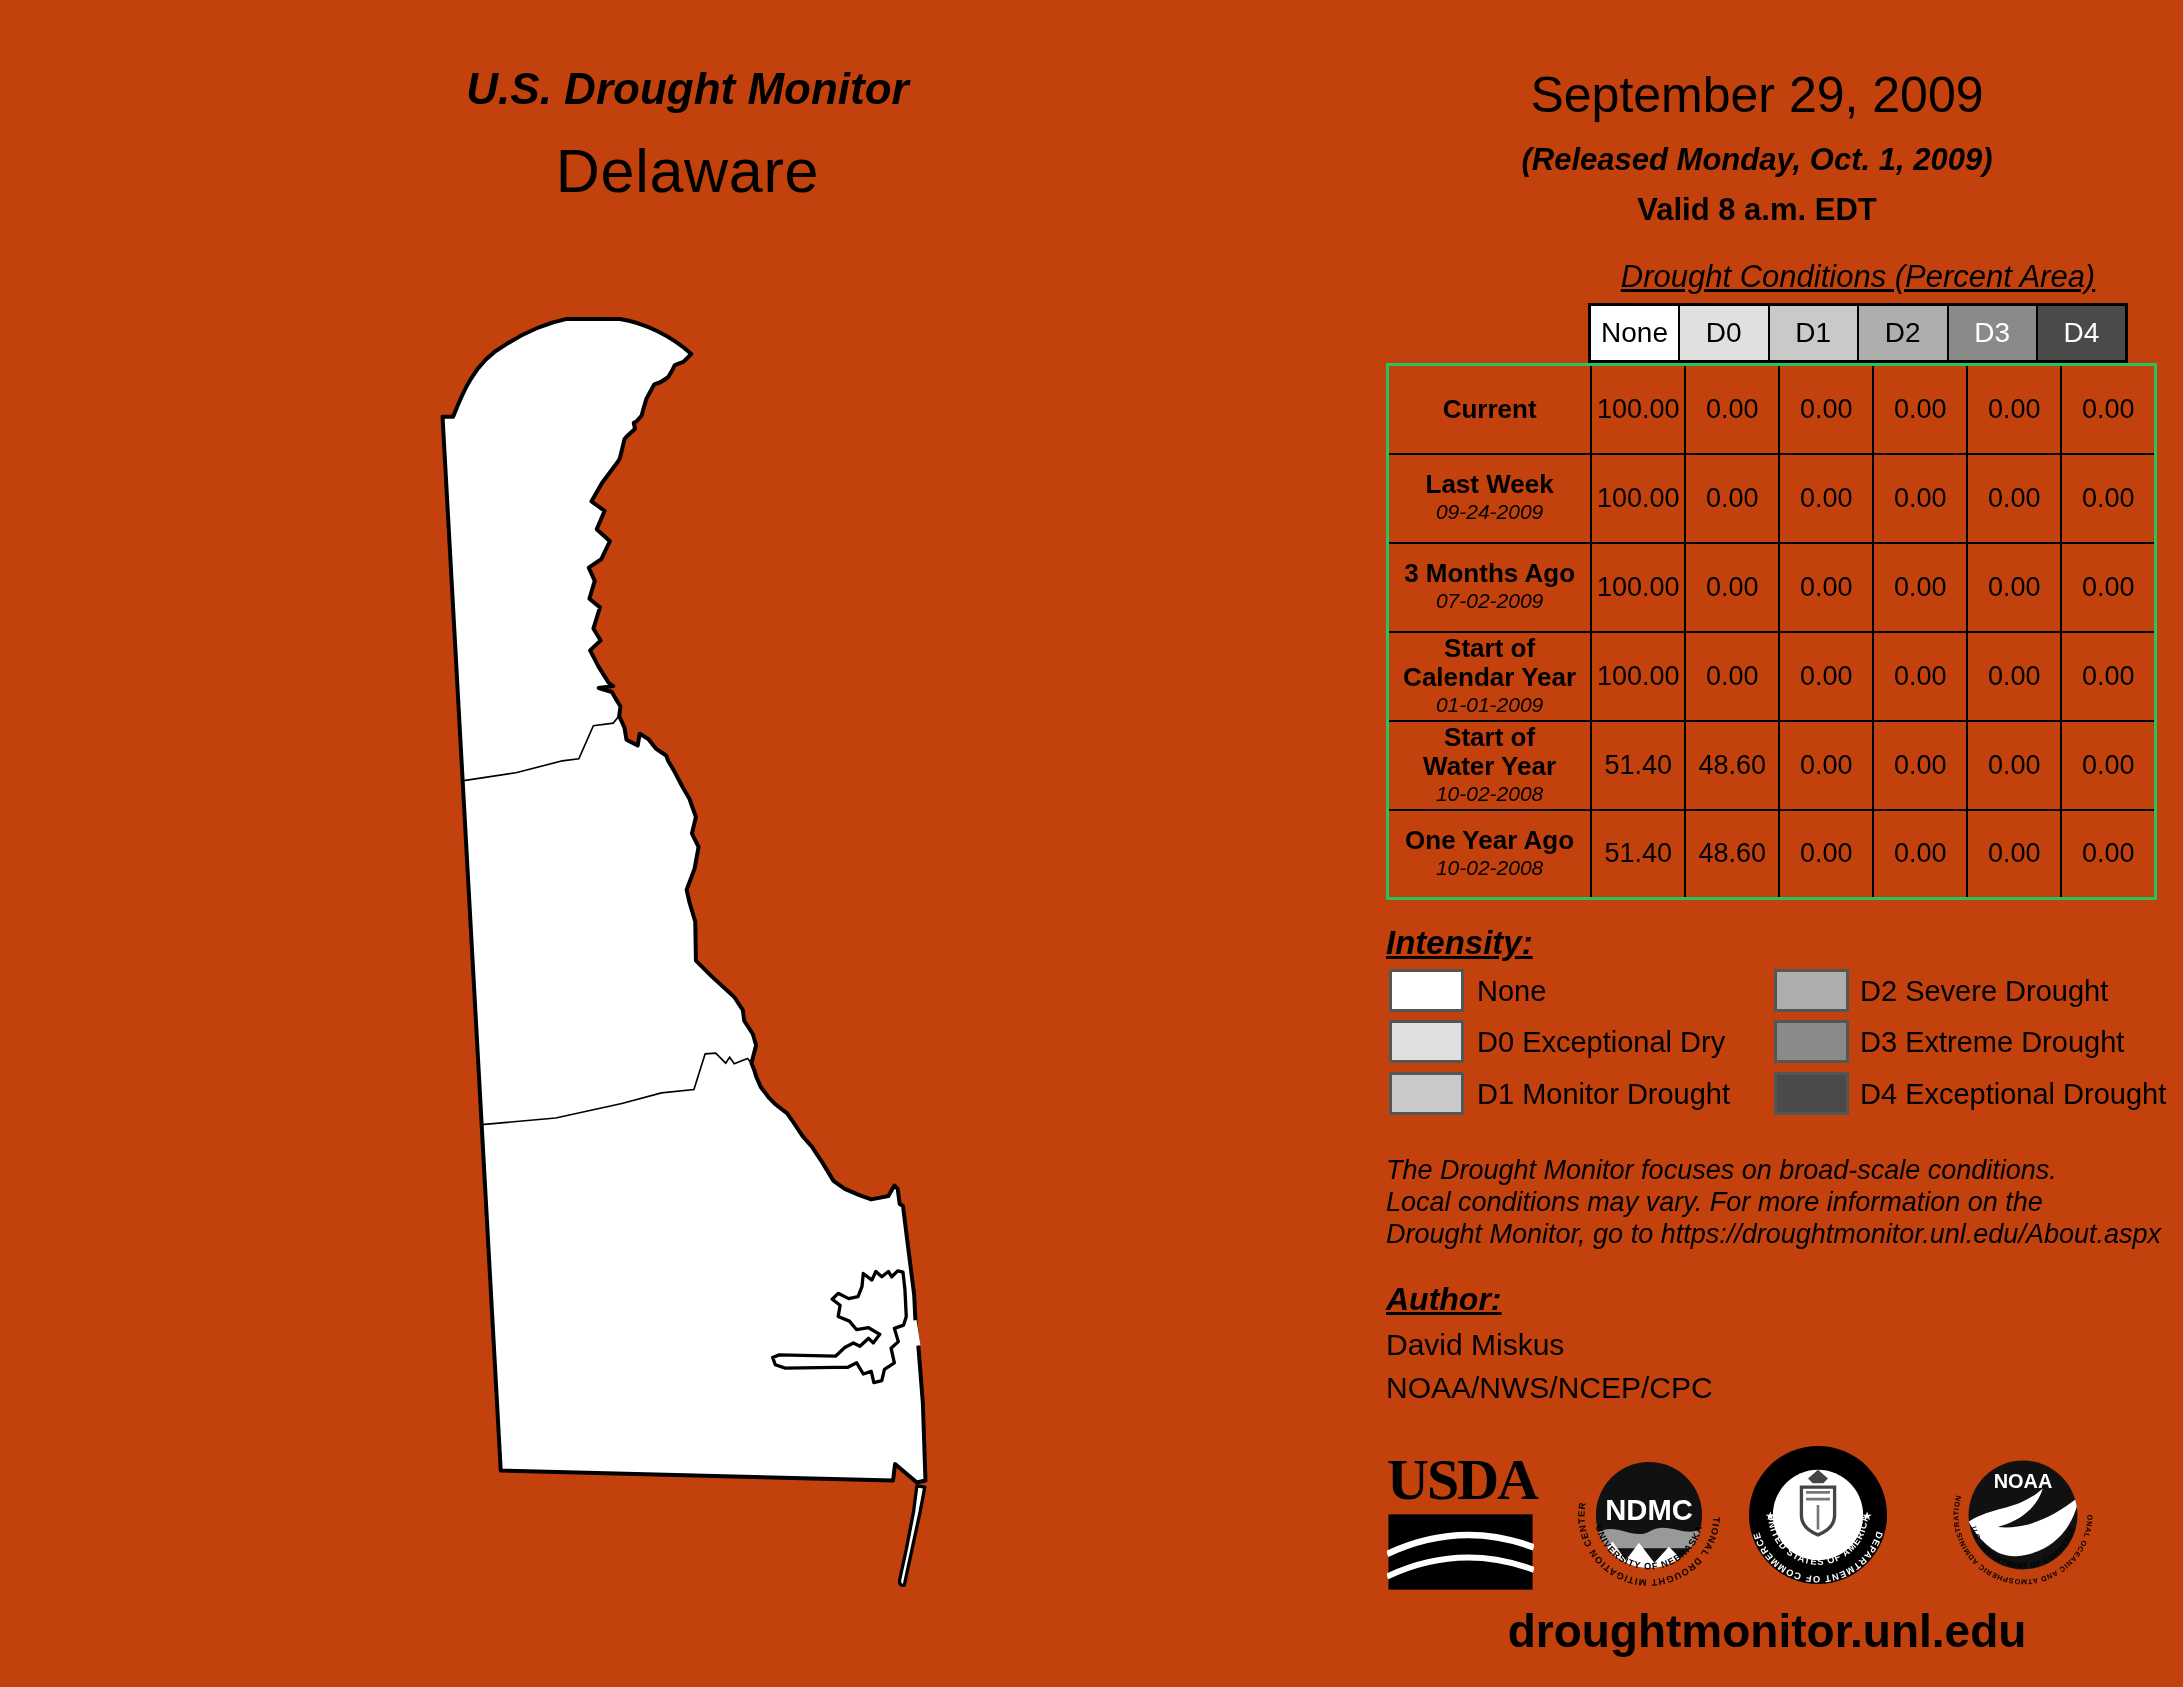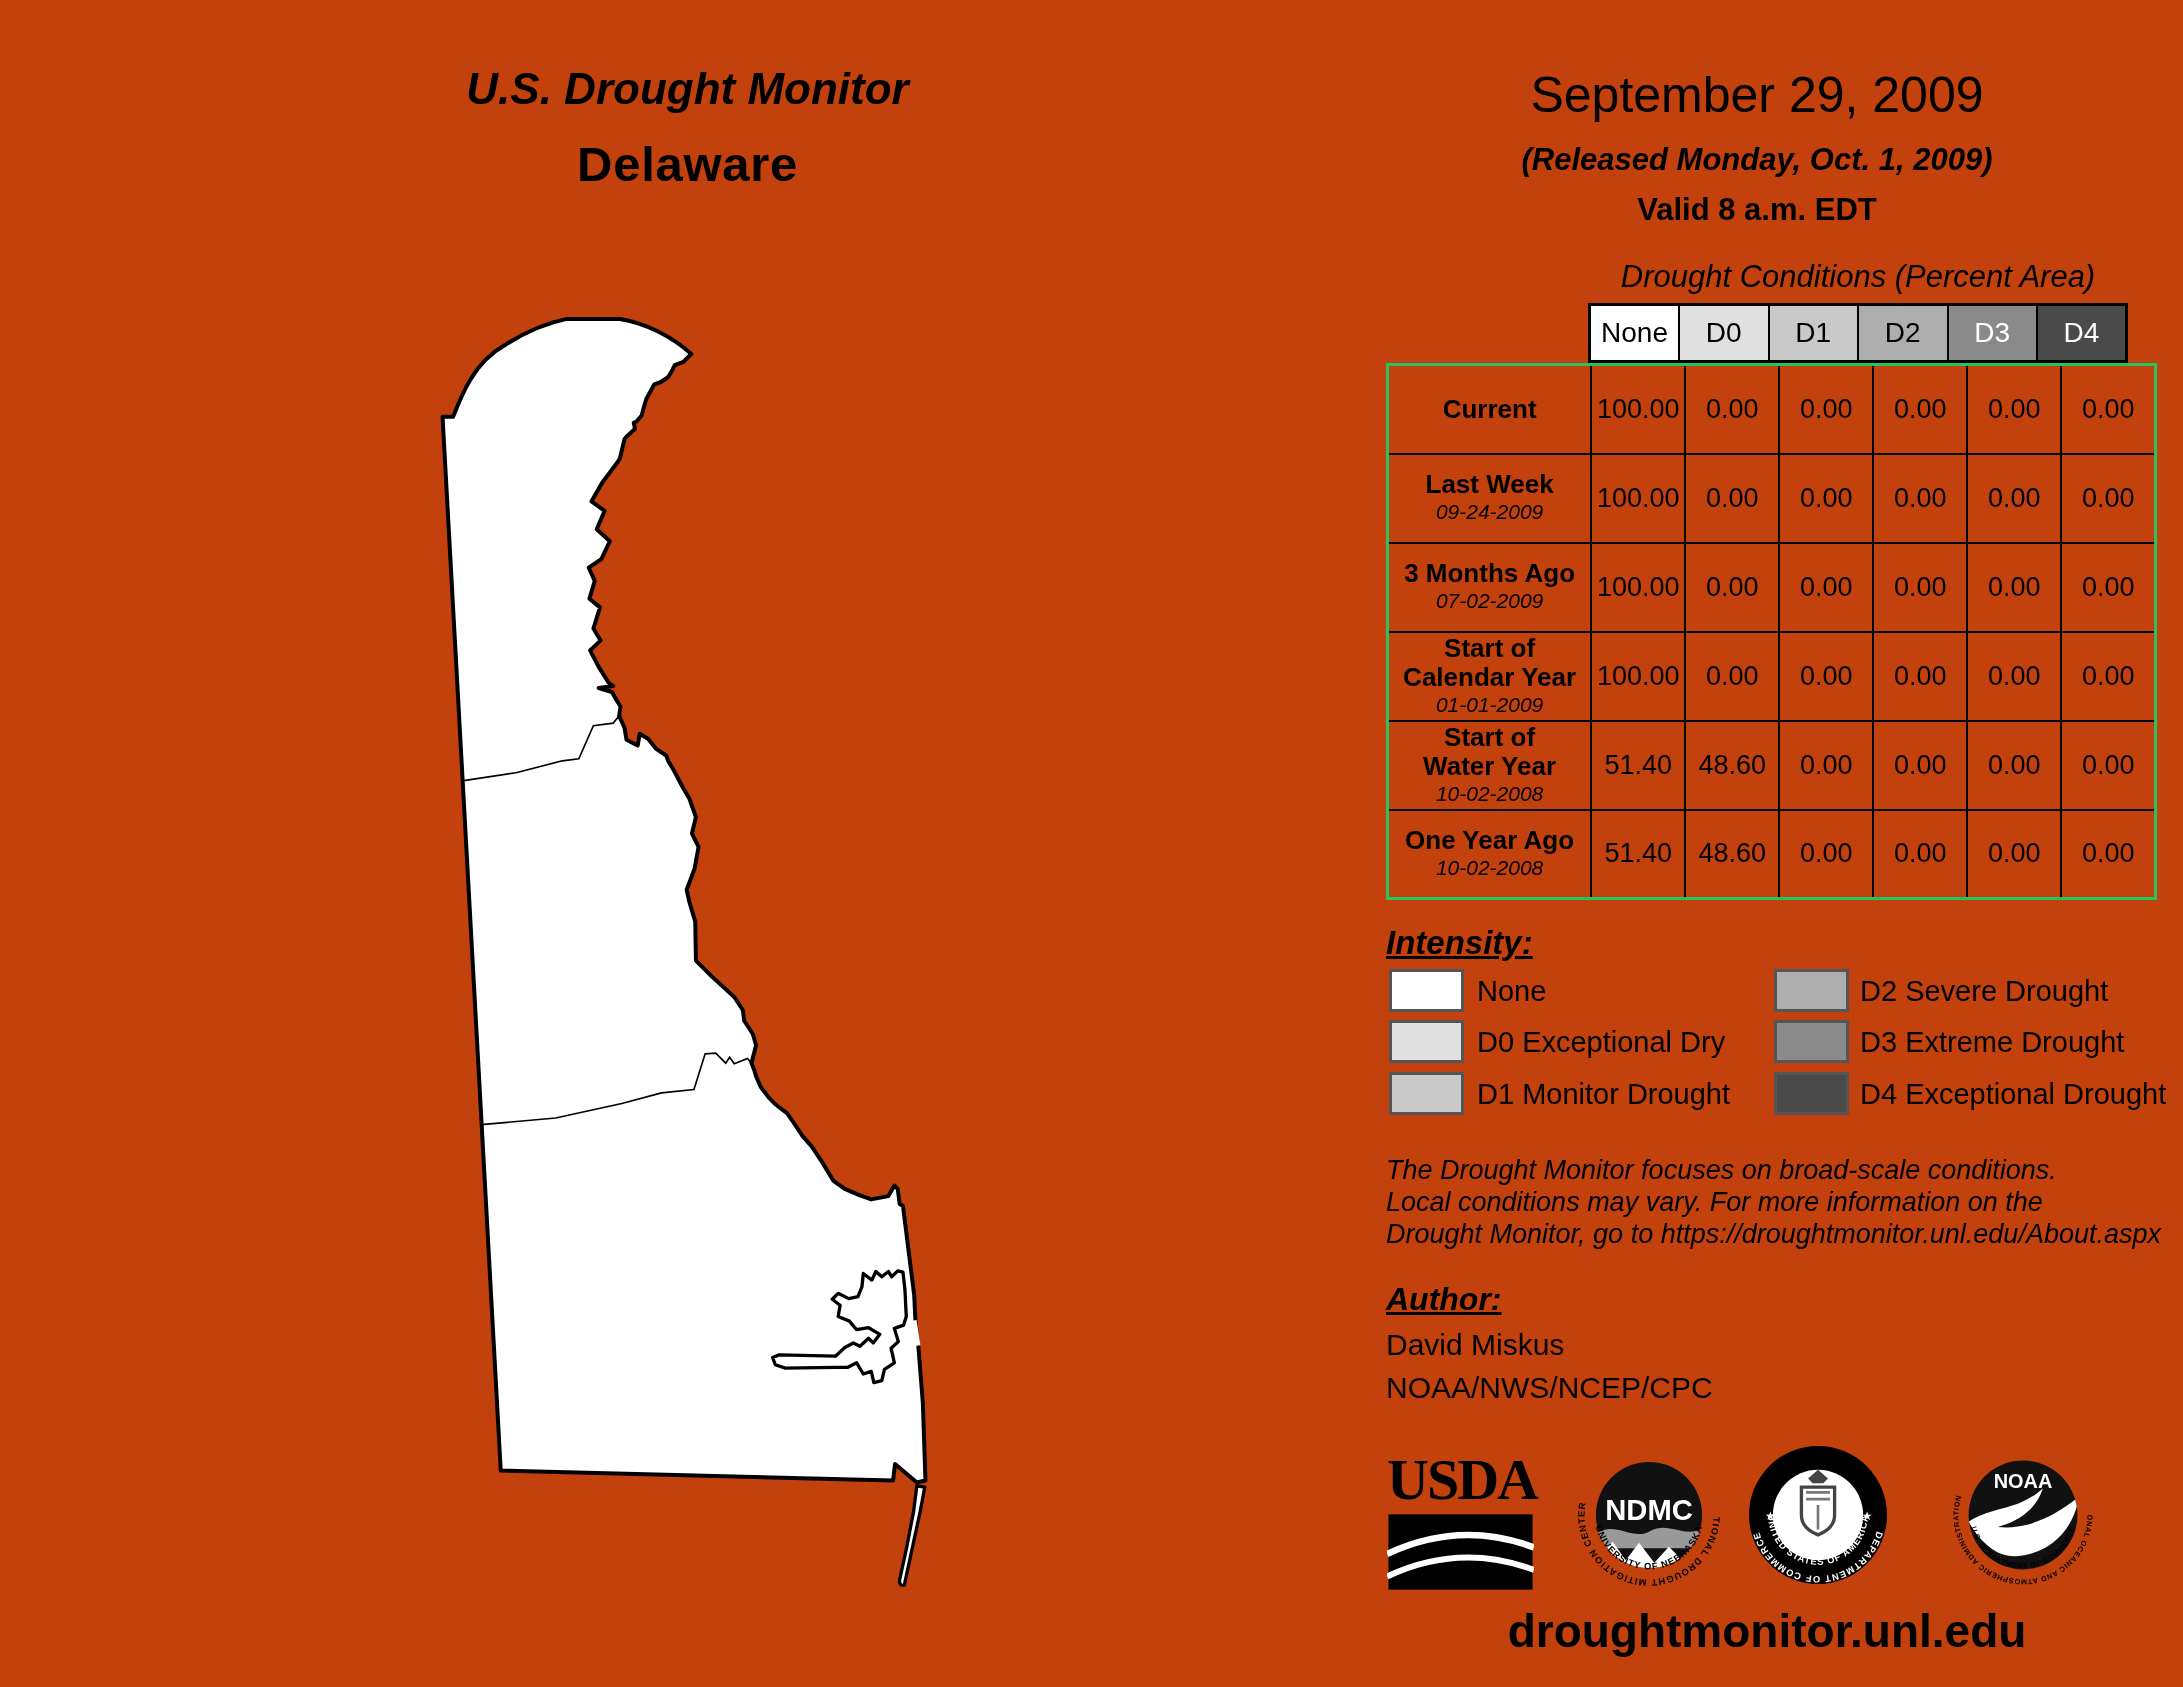--- a/index.html
+++ b/index.html
@@ -2,26 +2,26 @@
 <html style="font-size:10.6px"><head>
 <meta charset="utf-8">
 <style>
   html,body{margin:0;padding:0;background:#fff;}
   #page{position:relative;width:2183px;height:1687px;background:#c2410c;overflow:hidden;
         font-family:"Liberation Sans", sans-serif;color:#000;}
   .abs{position:absolute;}
   .ctr{text-align:center;}
   
   #title1{left:390px;top:64px;width:595px;font-size:44px;font-weight:bold;font-style:italic;}
-  #title2{left:390px;top:136px;width:595px;font-size:49px;font-weight:bold;letter-spacing:0.7px;}
+  #title2{left:390px;top:136px;width:595px;font-size:61px;font-weight:normal;letter-spacing:0.7px;}
   
   #hdr-date{left:1360px;top:66px;width:794px;font-size:50px;font-weight:normal;}
   #hdr-released{left:1360px;top:142px;width:794px;font-size:31px;font-weight:bold;font-style:italic;}
   #hdr-valid{left:1360px;top:192px;width:794px;font-size:31px;font-weight:bold;}
-  #tbl-title{left:1588px;top:259px;width:540px;font-size:31px;font-style:italic;}
+  #tbl-title{left:1588px;top:259px;width:540px;font-size:31px;font-style:italic;text-decoration:underline;}
   
   table{border-collapse:collapse;table-layout:fixed;}
   #header-table{left:1588px;top:303px;}
   #header-table table{width:540px;height:60px;border:3.3px solid #000;}
   #header-table td{border:2.6px solid #000;font-size:28px;text-align:center;vertical-align:middle;padding:0;}
   #body-table{left:1386px;top:363px;}
   #body-table table{width:742px;border:3px solid #22c55e;}
   #body-table th{width:196px;border:2.6px solid #000;padding:0 2.6px;vertical-align:middle;}
   #body-table td{width:90px;border:2.6px solid #000;font-size:27px;font-weight:normal;text-align:center;vertical-align:middle;}
   #body-table tr{height:89px;}

